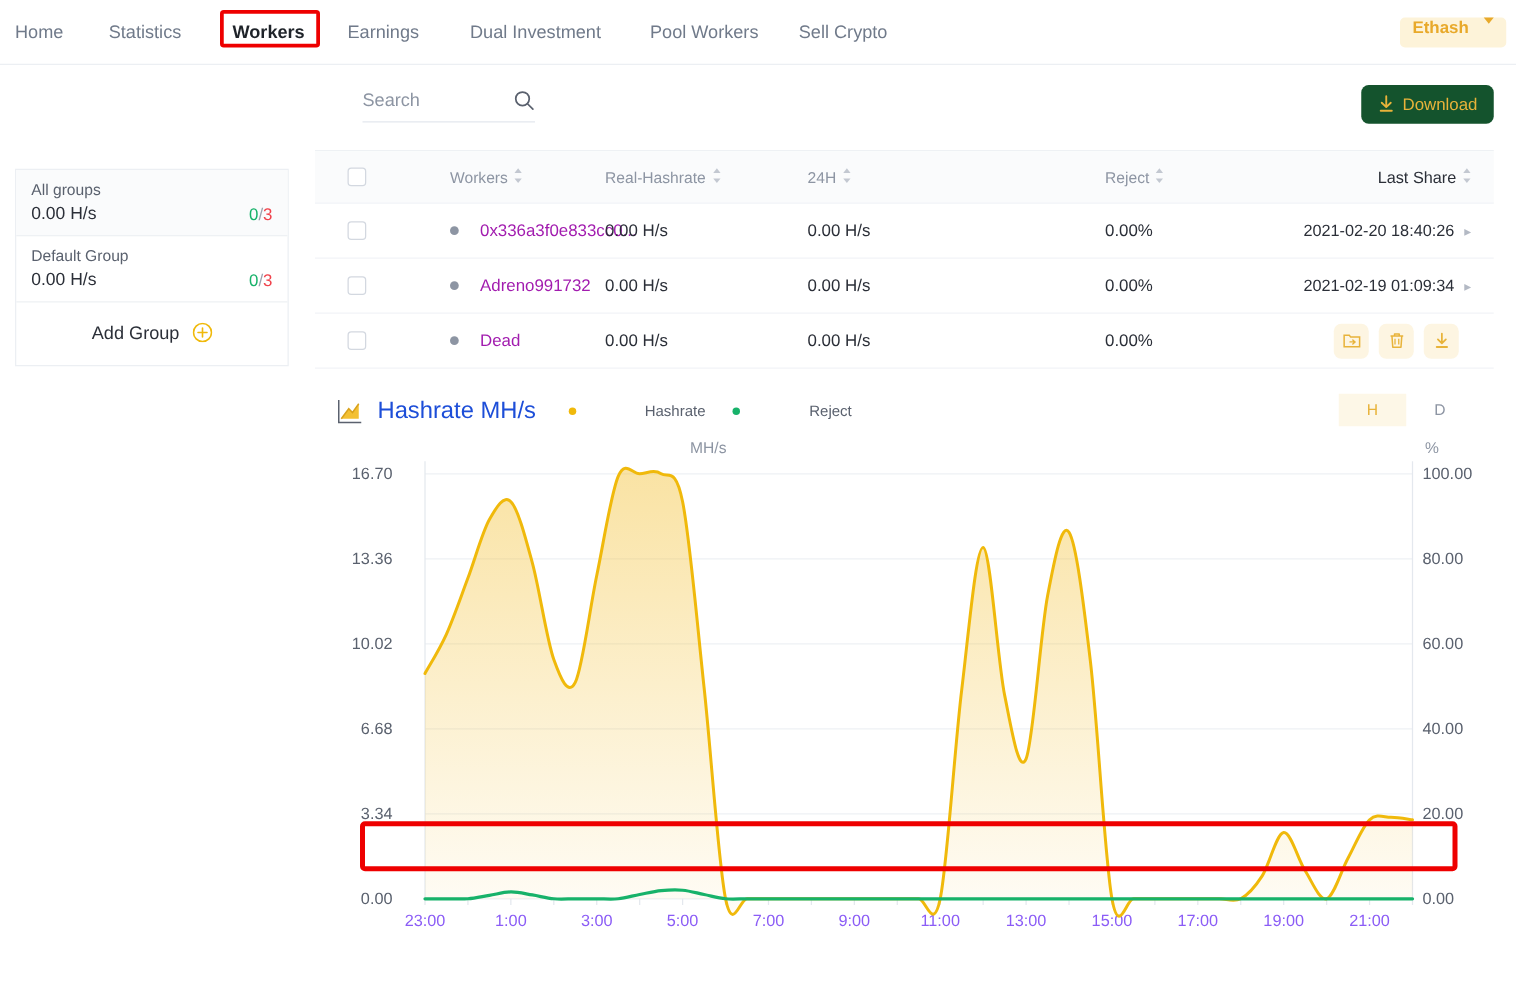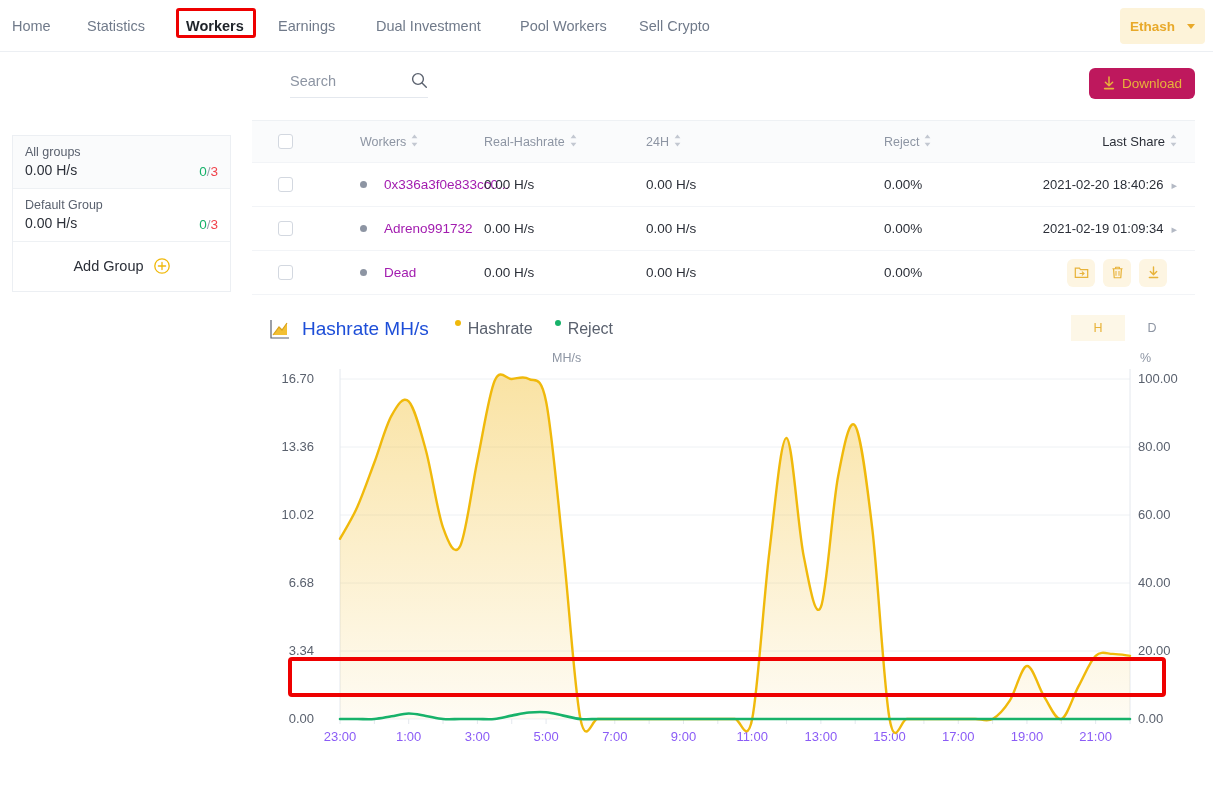--- a/index.html
+++ b/index.html
@@ -36,23 +36,23 @@
     pointer-events: none;
   }
 
   .nav-right { position: absolute; right: 8px; top: 0; height: 52px; display: flex; align-items: center; }
   .coin-pill {
     background: #fdf3d9;
     color: #e8a92a;
     font-weight: bold;
     font-size: 13.5px;
     border-radius: 4px;
-    height: 36px;
+    height: 24px;
     padding: 0 10px;
-    display: flex; align-items: center; gap: 12px;
+    display: flex; gap: 12px;
     cursor: pointer;
   }
   .caret { width: 0; height: 0; border-left: 4.5px solid transparent; border-right: 4.5px solid transparent; }
   .caret-y { border-top: 5.5px solid #e8a92a; }
   .caret-g { border-top: 5.5px solid #5a616e; }
 
   .user-box { display: flex; align-items: center; margin-left: 14px; position: relative; }
   .avatar-ic { width: 26px; height: 26px; flex: none; }
   .user-text { margin-left: 4px; line-height: 1; }
   .user-blur {
@@ -134,21 +134,21 @@
     content: ""; position: absolute; left: 0; right: 0; bottom: 0;
     height: 3px; background: #f0b90b; border-radius: 2px;
   }
   .dot { width: 7px; height: 7px; border-radius: 50%; margin-right: 7px; flex: none; }
   .dot-active { background: #17b26a; }
   .dot-inactive { background: #f0424b; }
   .dot-dead { background: #8d95a3; }
 
   .dl-btn {
     position: absolute; right: 18px; top: 16px;
-    background: #be185d; color: #e8b33a;
+    background: #14532d; color: #e8b33a;
     border-radius: 6px; height: 31px;
     padding: 0 13px;
     display: flex; align-items: center; gap: 6px;
     font-size: 13.5px; cursor: pointer;
   }
 
   
   .table { margin: 0 18px 0 0; border-top: 1px solid #eef1f4; }
   .trow {
     display: flex; align-items: center;
@@ -202,21 +202,21 @@
     position: relative;
   }
   .chart-hl {
     position: absolute; left: 36px; top: 348px;
     width: 878px; height: 40px;
     border: 4px solid #ee0000; border-radius: 4px;
     pointer-events: none; z-index: 5;
   }
   .chart-title { font-size: 19px; color: #1d4ed8; margin-left: 10px; }
   .legend { display: flex; align-items: center; margin-left: 26px; gap: 22px; }
-  .lg { display: flex; font-size: 16px; color: #5a616e; cursor: pointer; }
+  .lg { display: flex; align-items: center; font-size: 12px; color: #5a616e; cursor: pointer; gap: 48px; }
   .lg .dot { width: 6px; height: 6px; }
   .hd-toggle { position: absolute; right: 34px; top: 6px; display: flex; }
   .hd-btn {
     width: 54px; height: 26px; line-height: 26px; text-align: center;
     font-size: 12.5px; color: #8d95a3; cursor: pointer;
   }
   .hd-btn.on { background: #fdf7e7; color: #e8b33a; }
 
   .plot { position: relative; height: 396px; margin-top: 2px; }
   .ax-unit { position: absolute; font-size: 12.5px; color: #8d95a3; }

